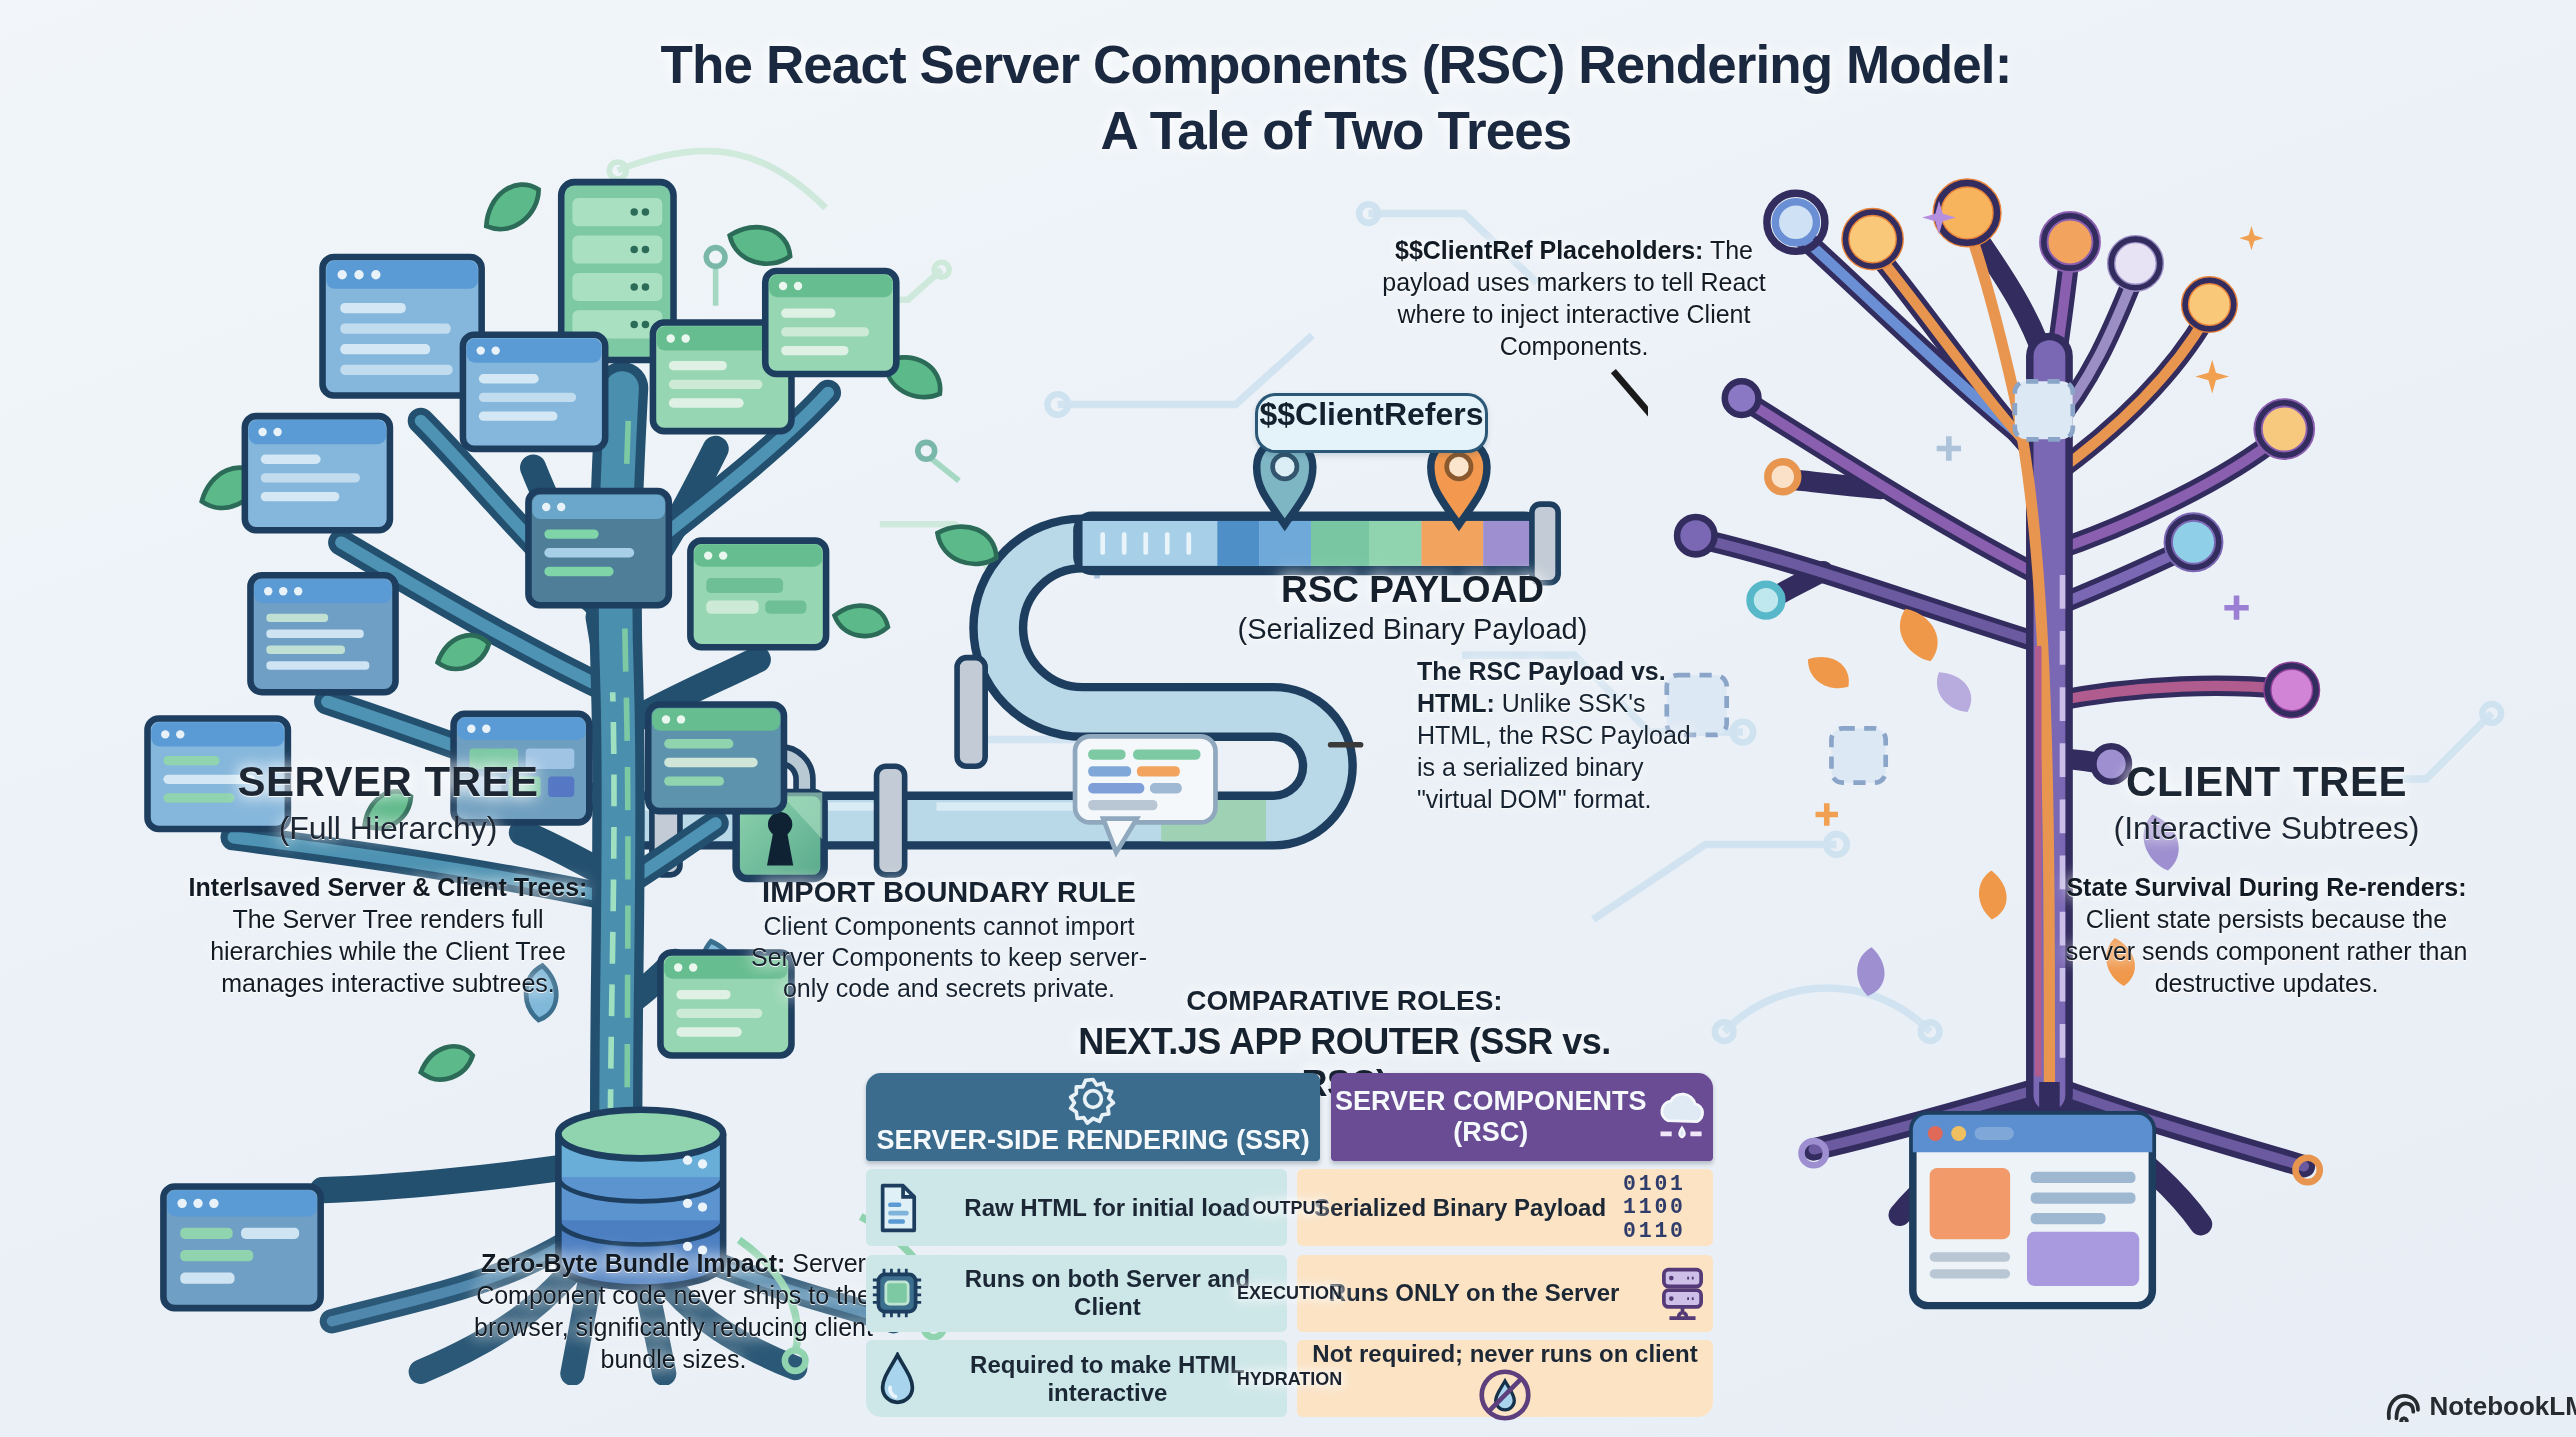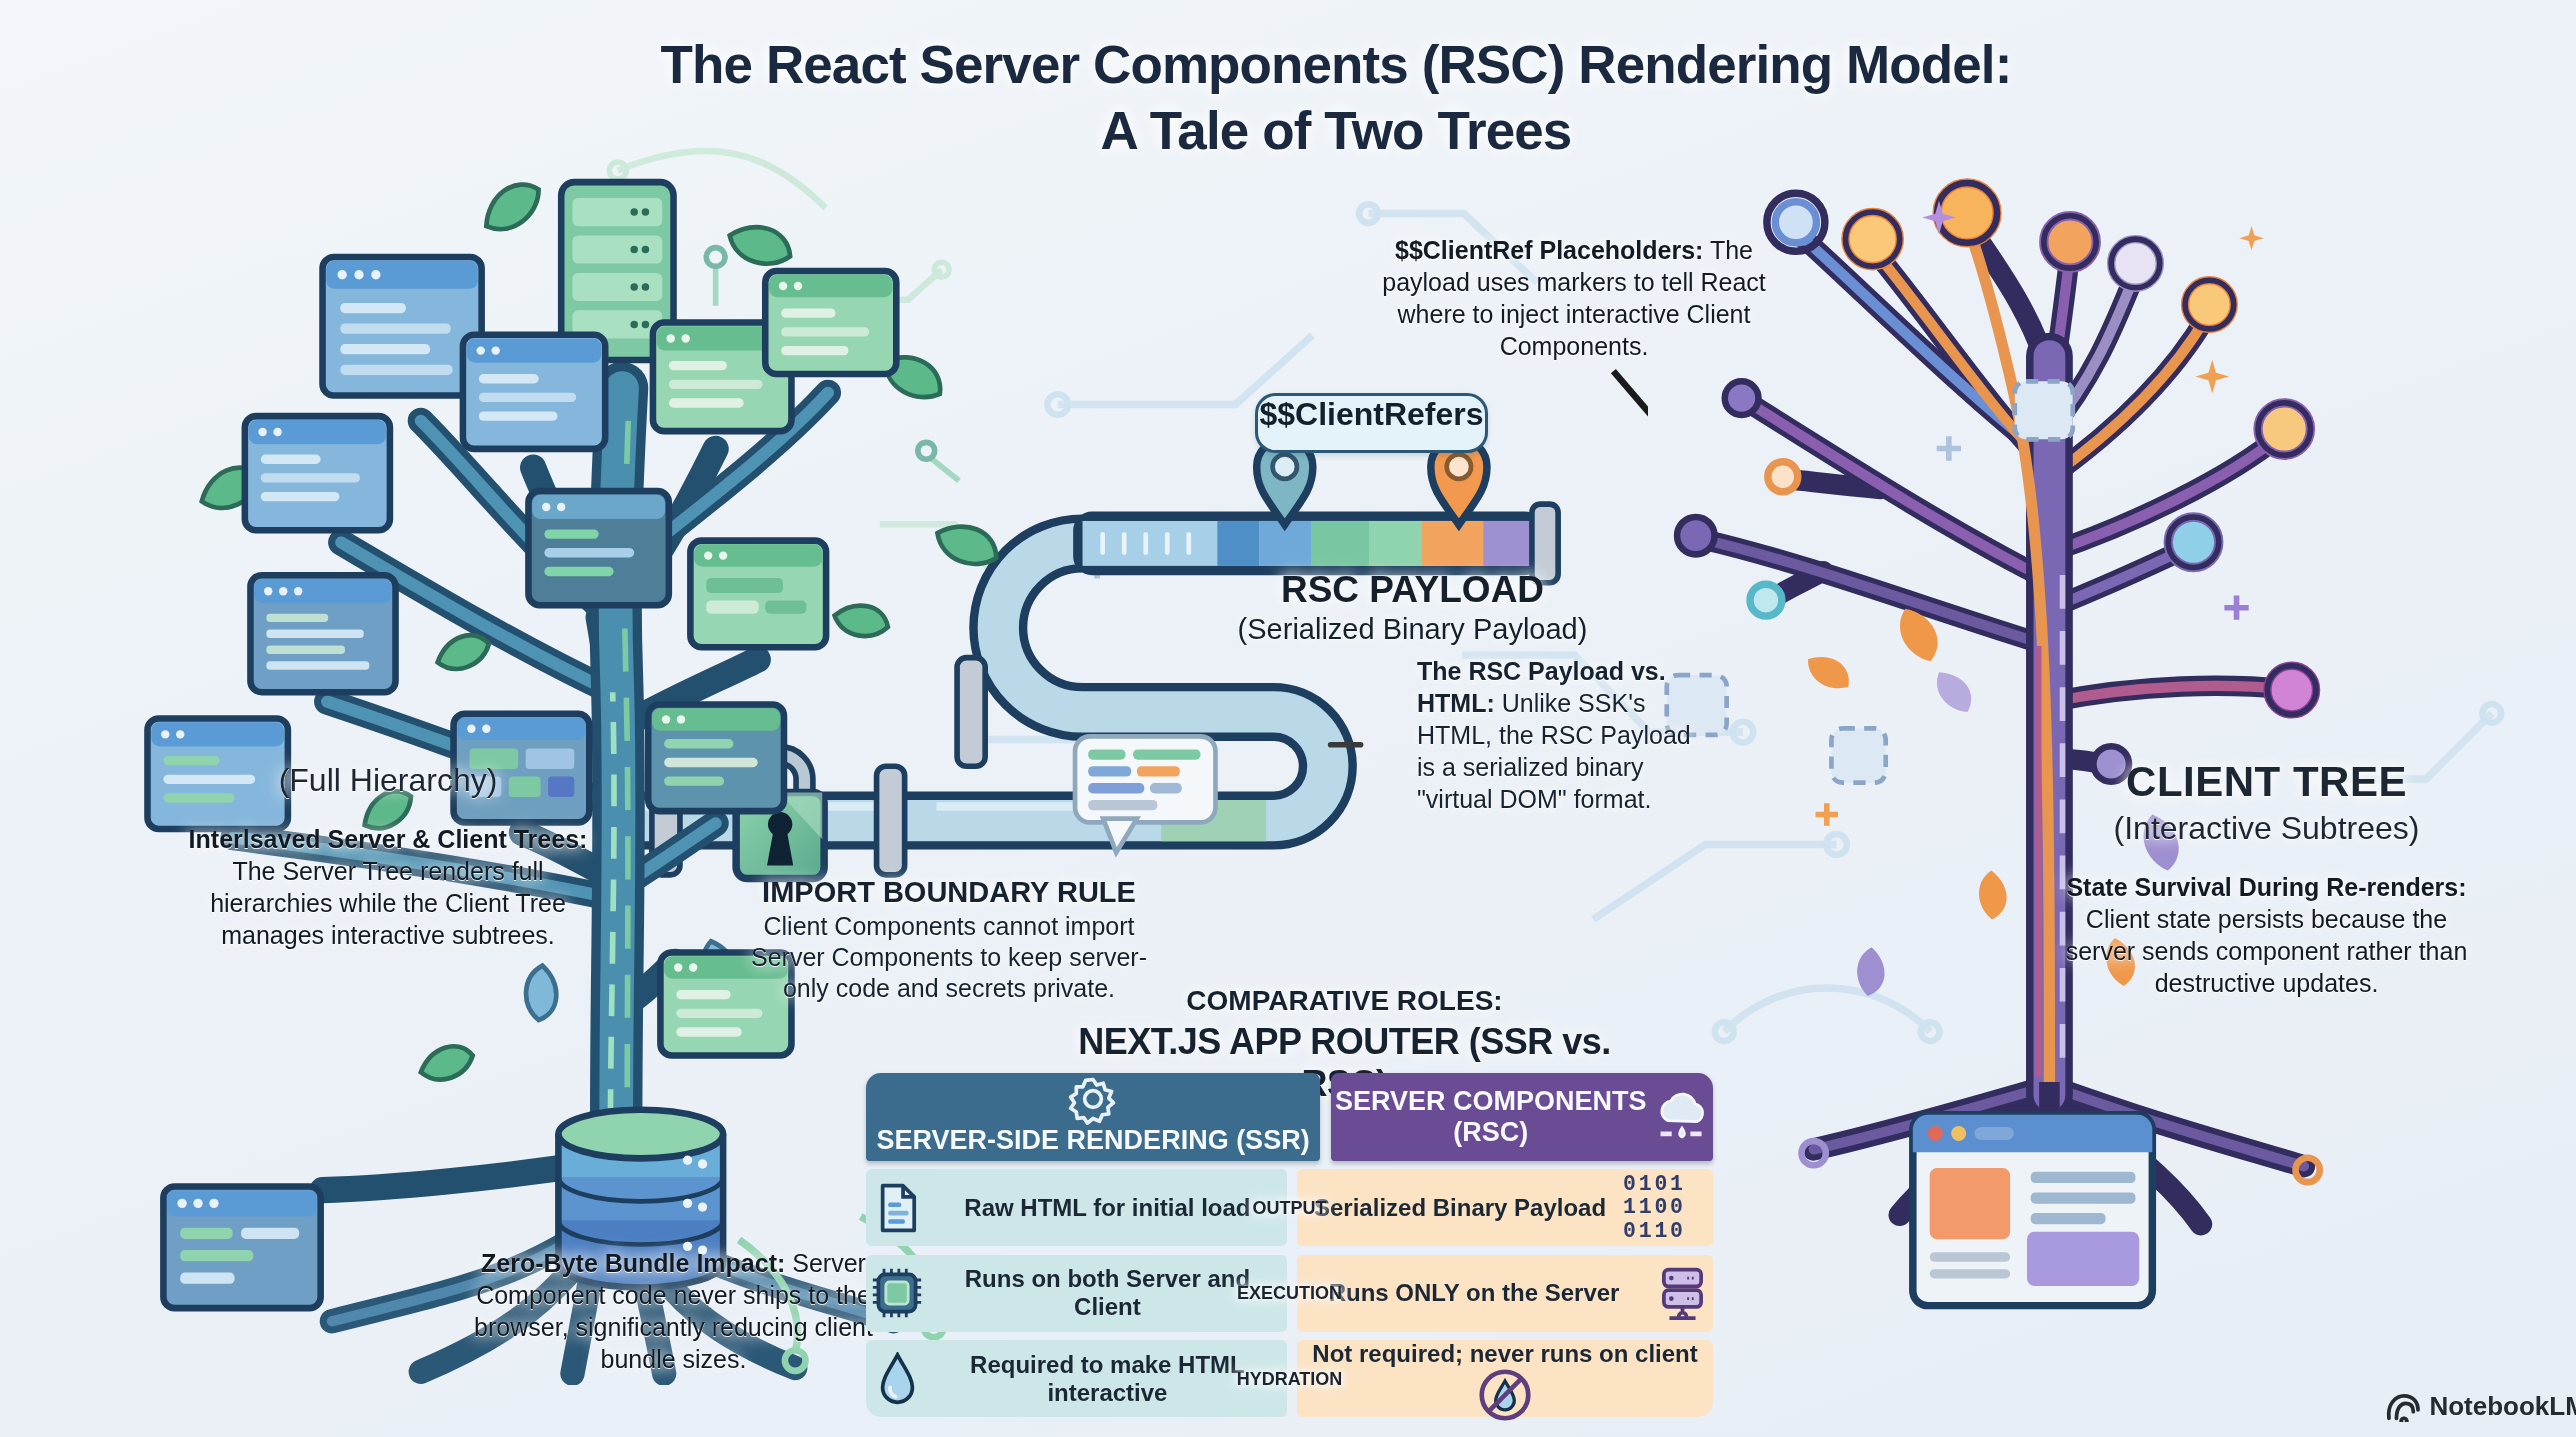--- a/index.html
+++ b/index.html
@@ -565,20 +565,21 @@
       <rect x="362" y="1186" width="86" height="10" rx="5" fill="#b9c6d4"></rect>
     </g>
   </svg>
 
   <div class="abs title ctr glow">
     <div>The React Server Components (RSC) Rendering Model:</div>
     <div>A Tale of Two Trees</div>
   </div>
 
   <div class="abs tree-block ctr glow" style="left:120px;top:758px">
+    <div class="tree-h">SERVER TREE</div>
     <div class="tree-sub">(Full Hierarchy)</div>
     <div class="para"><b>Interlsaved Server &amp; Client Trees:</b> <span>The Server Tree renders full hierarchies while the Client Tree manages interactive subtrees.</span></div>
   </div>
 
   <div class="abs ctr glow" style="left:410px;top:1247px;width:431px">
     <div class="para" style="margin-top:0"><b>Zero-Byte Bundle Impact:</b> <span>Server Component code never ships to the browser, significantly reducing client bundle sizes.</span></div>
   </div>
 
   <div class="abs tree-block ctr glow" style="left:2003px;top:758px;width:431px">
     <div class="tree-h">CLIENT TREE</div>

